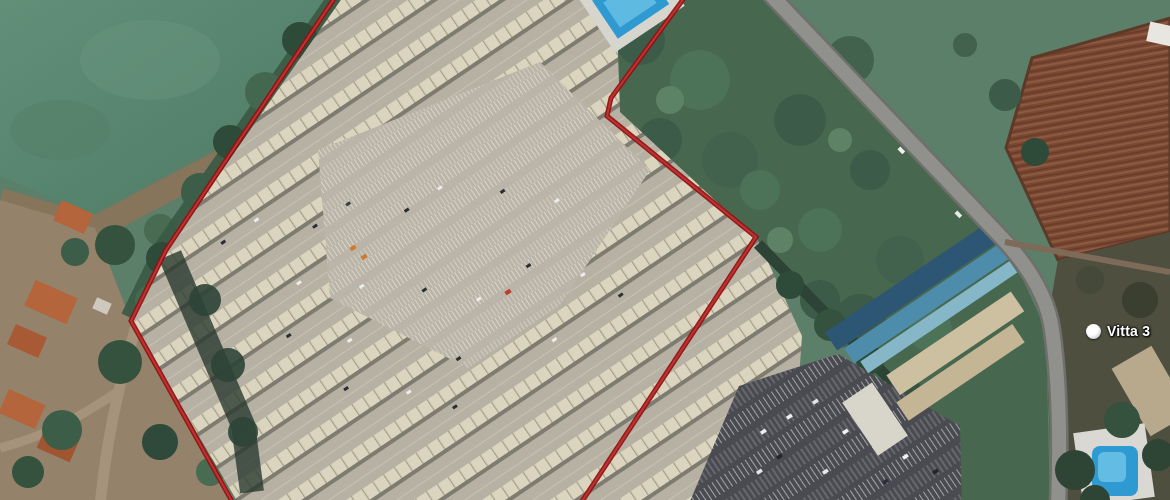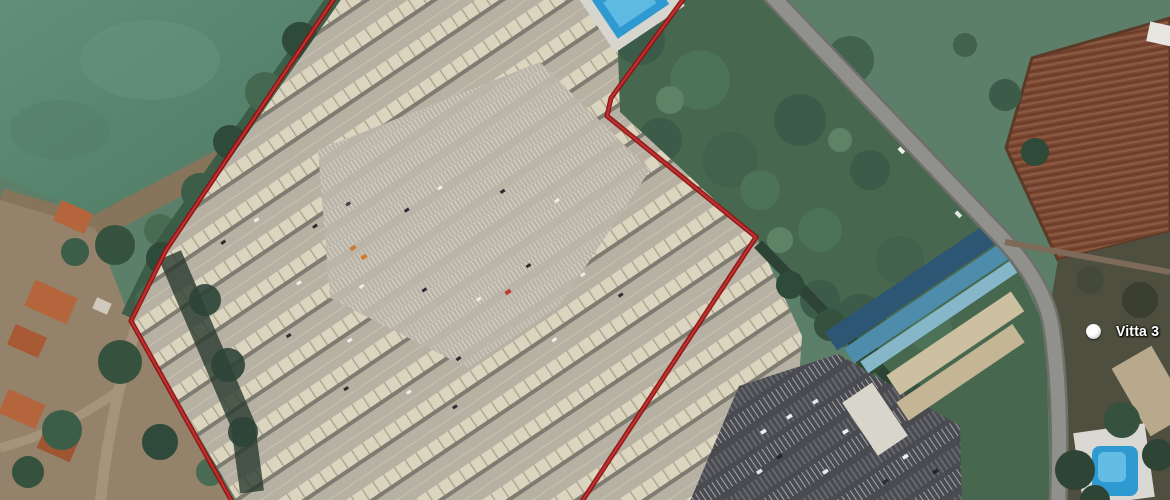--- a/index.html
+++ b/index.html
@@ -3,21 +3,21 @@
 <meta charset="utf-8">
 <style>
   html,body{margin:0;padding:0;background:#222;}
   .map-canvas{
     position:relative;width:1170px;height:500px;overflow:hidden;
     font-family:"Liberation Sans",sans-serif;
     background:#5b7f68;
   }
   .map-canvas svg{position:absolute;left:0;top:0;display:block;}
   .place-label{
-    position:absolute;left:1086px;top:323px;display:flex;align-items:center;gap:15px;
+    position:absolute;left:1086px;top:323px;display:flex;align-items:center;gap:6px;
     cursor:pointer;white-space:nowrap;
   }
   .pin-dot{
     width:15px;height:15px;border-radius:50%;
     background:radial-gradient(circle at 35% 30%, #ffffff 0 45%, #cfd6da 75%, #9aa6ad 100%);
     box-shadow:0 1px 2px rgba(0,0,0,.6);
     flex:0 0 auto;
   }
   .label-text{
     color:#fff;font-size:14px;font-weight:bold;letter-spacing:.2px;

